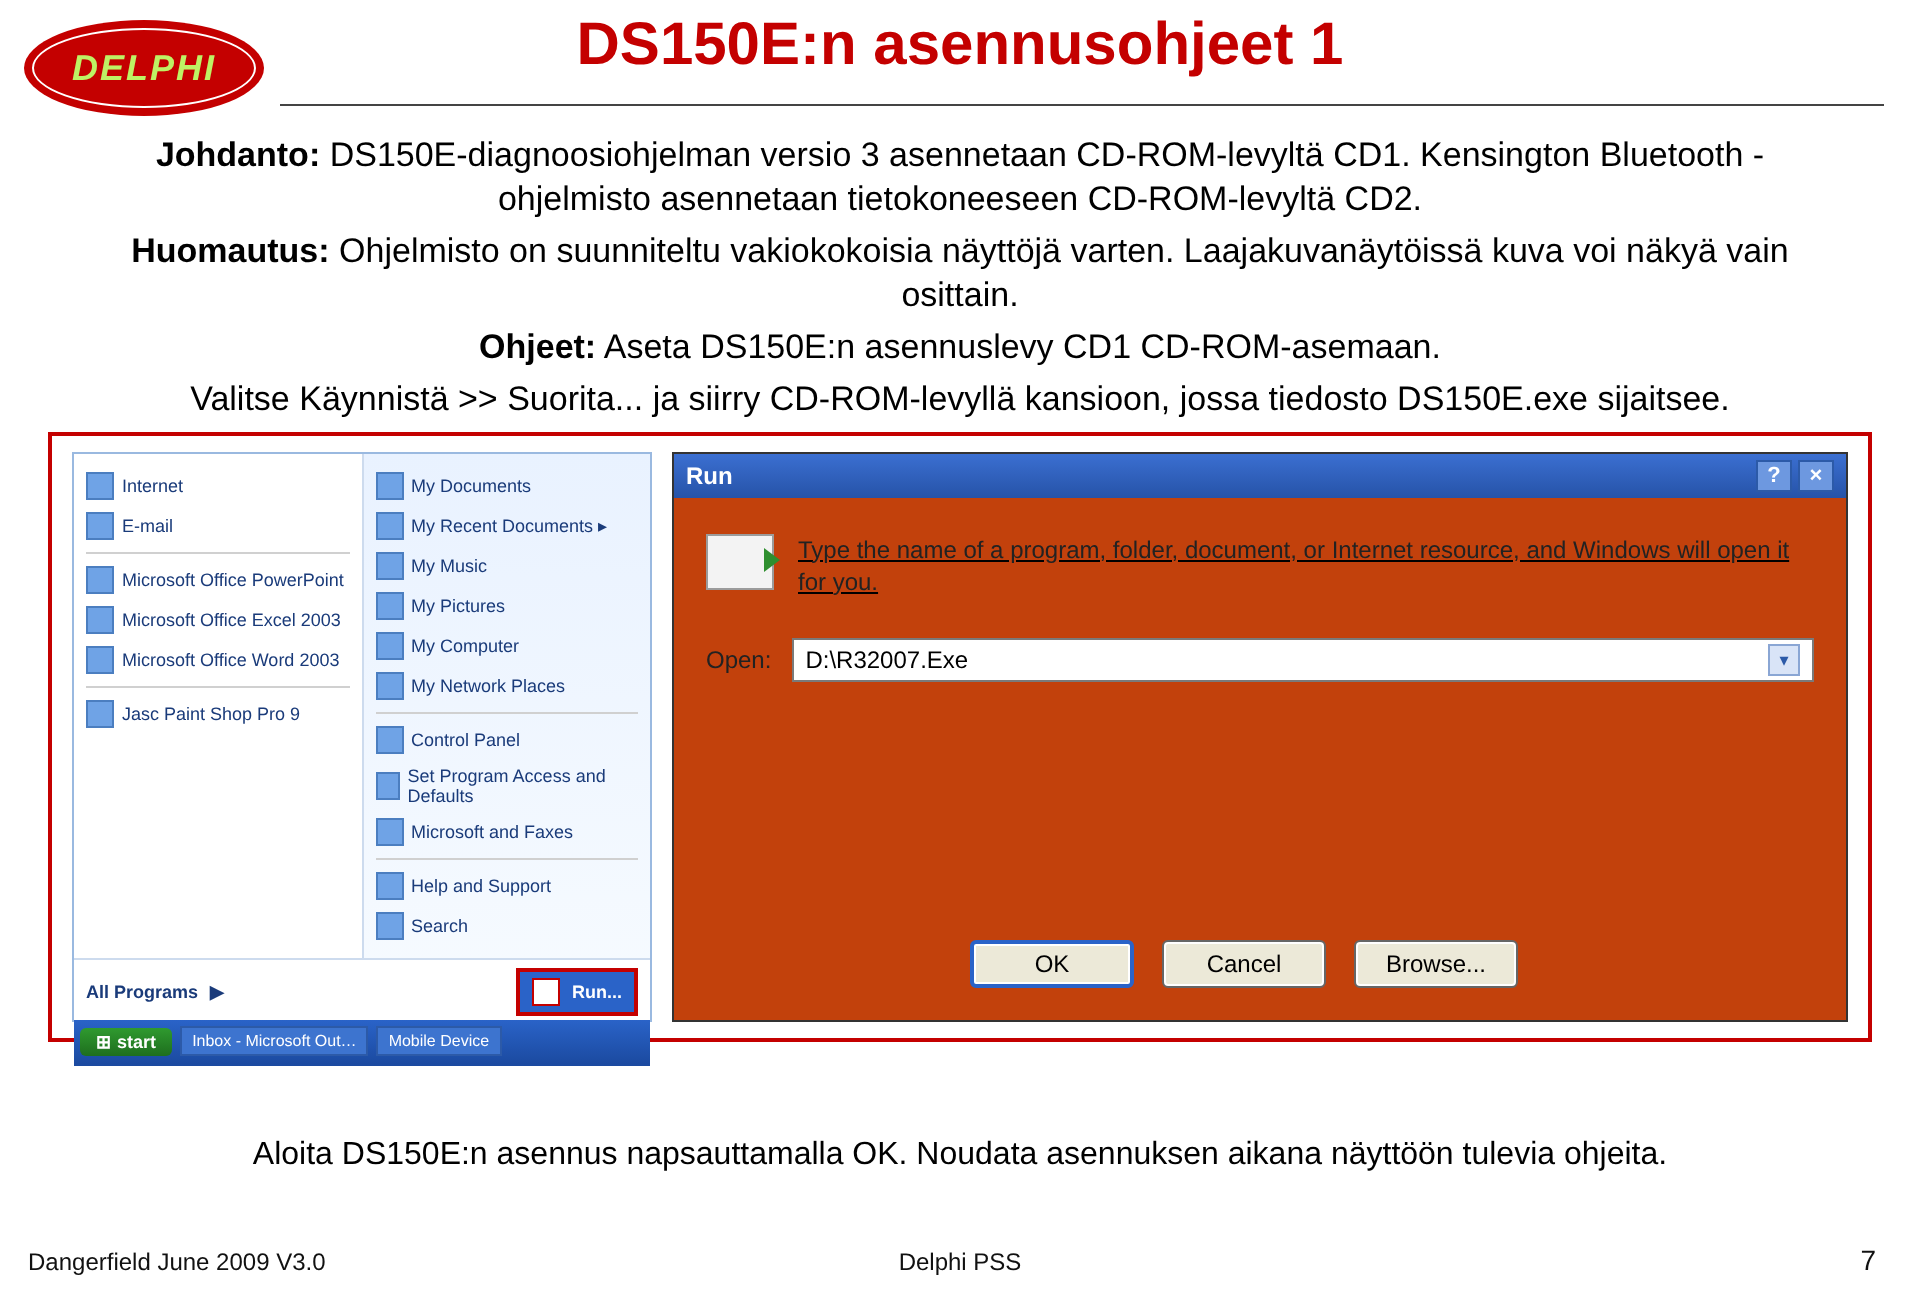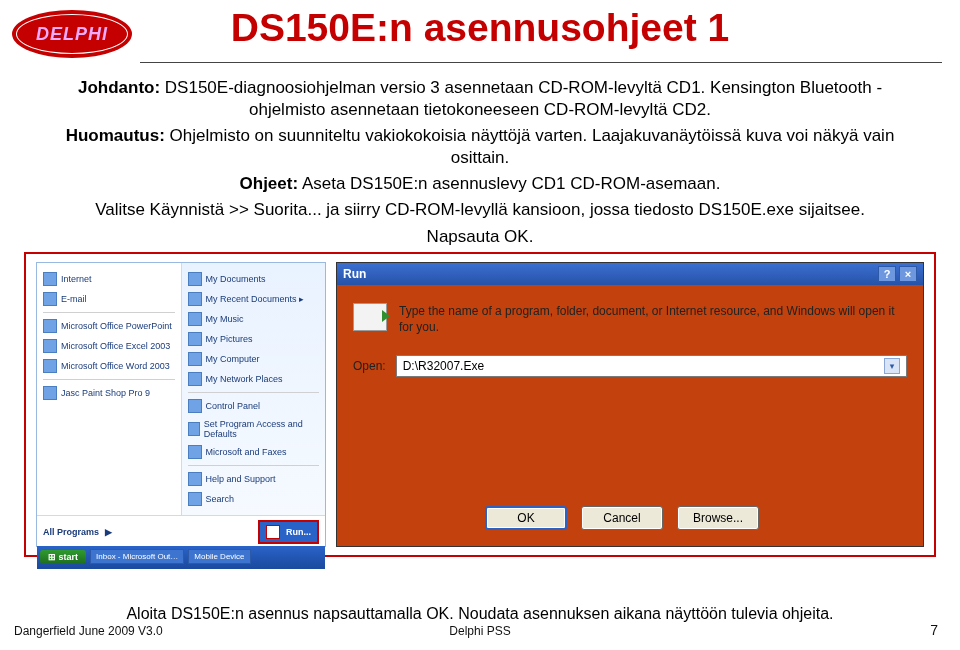--- a/index.html
+++ b/index.html
@@ -29,31 +29,31 @@
     position: relative;
   }
   .logo .oval::after {
     content: "";
     position: absolute;
     inset: 4px;
     border: 1px solid #fff;
     border-radius: 50%;
   }
   .logo .txt {
-    color: #f0abfc;
+    color: #bef264;
     font-weight: bold;
     font-style: italic;
     font-size: 18px;
     letter-spacing: 1px;
     z-index: 1;
   }
   .title {
     color: #c40000;
     font-weight: bold;
-    font-size: 39px;
+    font-size: 30px;
     text-align: center;
     margin-top: 6px;
   }
   .hr {
     border: none;
     border-top: 1px solid #444;
     margin: 12px 18px 0 140px;
   }
   .body-text {
     margin: 14px 40px 0 40px;
@@ -148,21 +148,21 @@
     font-weight:bold;
   }
   .run-tb .spacer { flex:1; }
   .win-btn {
     width:18px; height:16px; margin-left:3px;
     background:#6d98e0; border:1px solid #2c5aa8;
     display:flex; align-items:center; justify-content:center;
     color:#fff; font-size:11px;
   }
   .run-body { padding: 18px 16px 12px 16px; flex:1; }
-  .run-row { display:flex; align-items:flex-start; gap:12px; }
+  .run-row { display:flex; align-items:flex-start; gap:12px;text-decoration:underline; }
   .run-icon {
     width:34px; height:28px;
     background:#f3f3f3; border:1px solid #9b9b9b;
     position:relative; flex:none;
   }
   .run-icon::after{
     content:""; position:absolute; right:-4px; top:6px;
     width:0;height:0;border-top:6px solid transparent;
     border-bottom:6px solid transparent;border-left:8px solid #2f8f2f;
   }
@@ -222,21 +222,20 @@
   <p>
     <span class="lead">Johdanto:</span><span> DS150E-diagnoosiohjelman versio 3 asennetaan CD-ROM-levyltä CD1. Kensington Bluetooth -ohjelmisto asennetaan tietokoneeseen CD-ROM-levyltä CD2.</span>
   </p>
   <p>
     <span class="lead">Huomautus:</span><span> Ohjelmisto on suunniteltu vakiokokoisia näyttöjä varten. Laajakuvanäytöissä kuva voi näkyä vain osittain.</span>
   </p>
   <p>
     <span class="lead">Ohjeet:</span><span> Aseta DS150E:n asennuslevy CD1 CD-ROM-asemaan.</span>
   </p>
   <p>Valitse Käynnistä &gt;&gt; Suorita... ja siirry CD-ROM-levyllä kansioon, jossa tiedosto DS150E.exe sijaitsee.</p>
-  <p>Napsauta OK.</p>
 </div>
 
 <div class="red-box">
 
   <div class="start-menu">
     <div class="sm-body">
       <div class="sm-col left">
         <div class="sm-item">
             <span class="ic"></span>
             <span>Internet</span>

